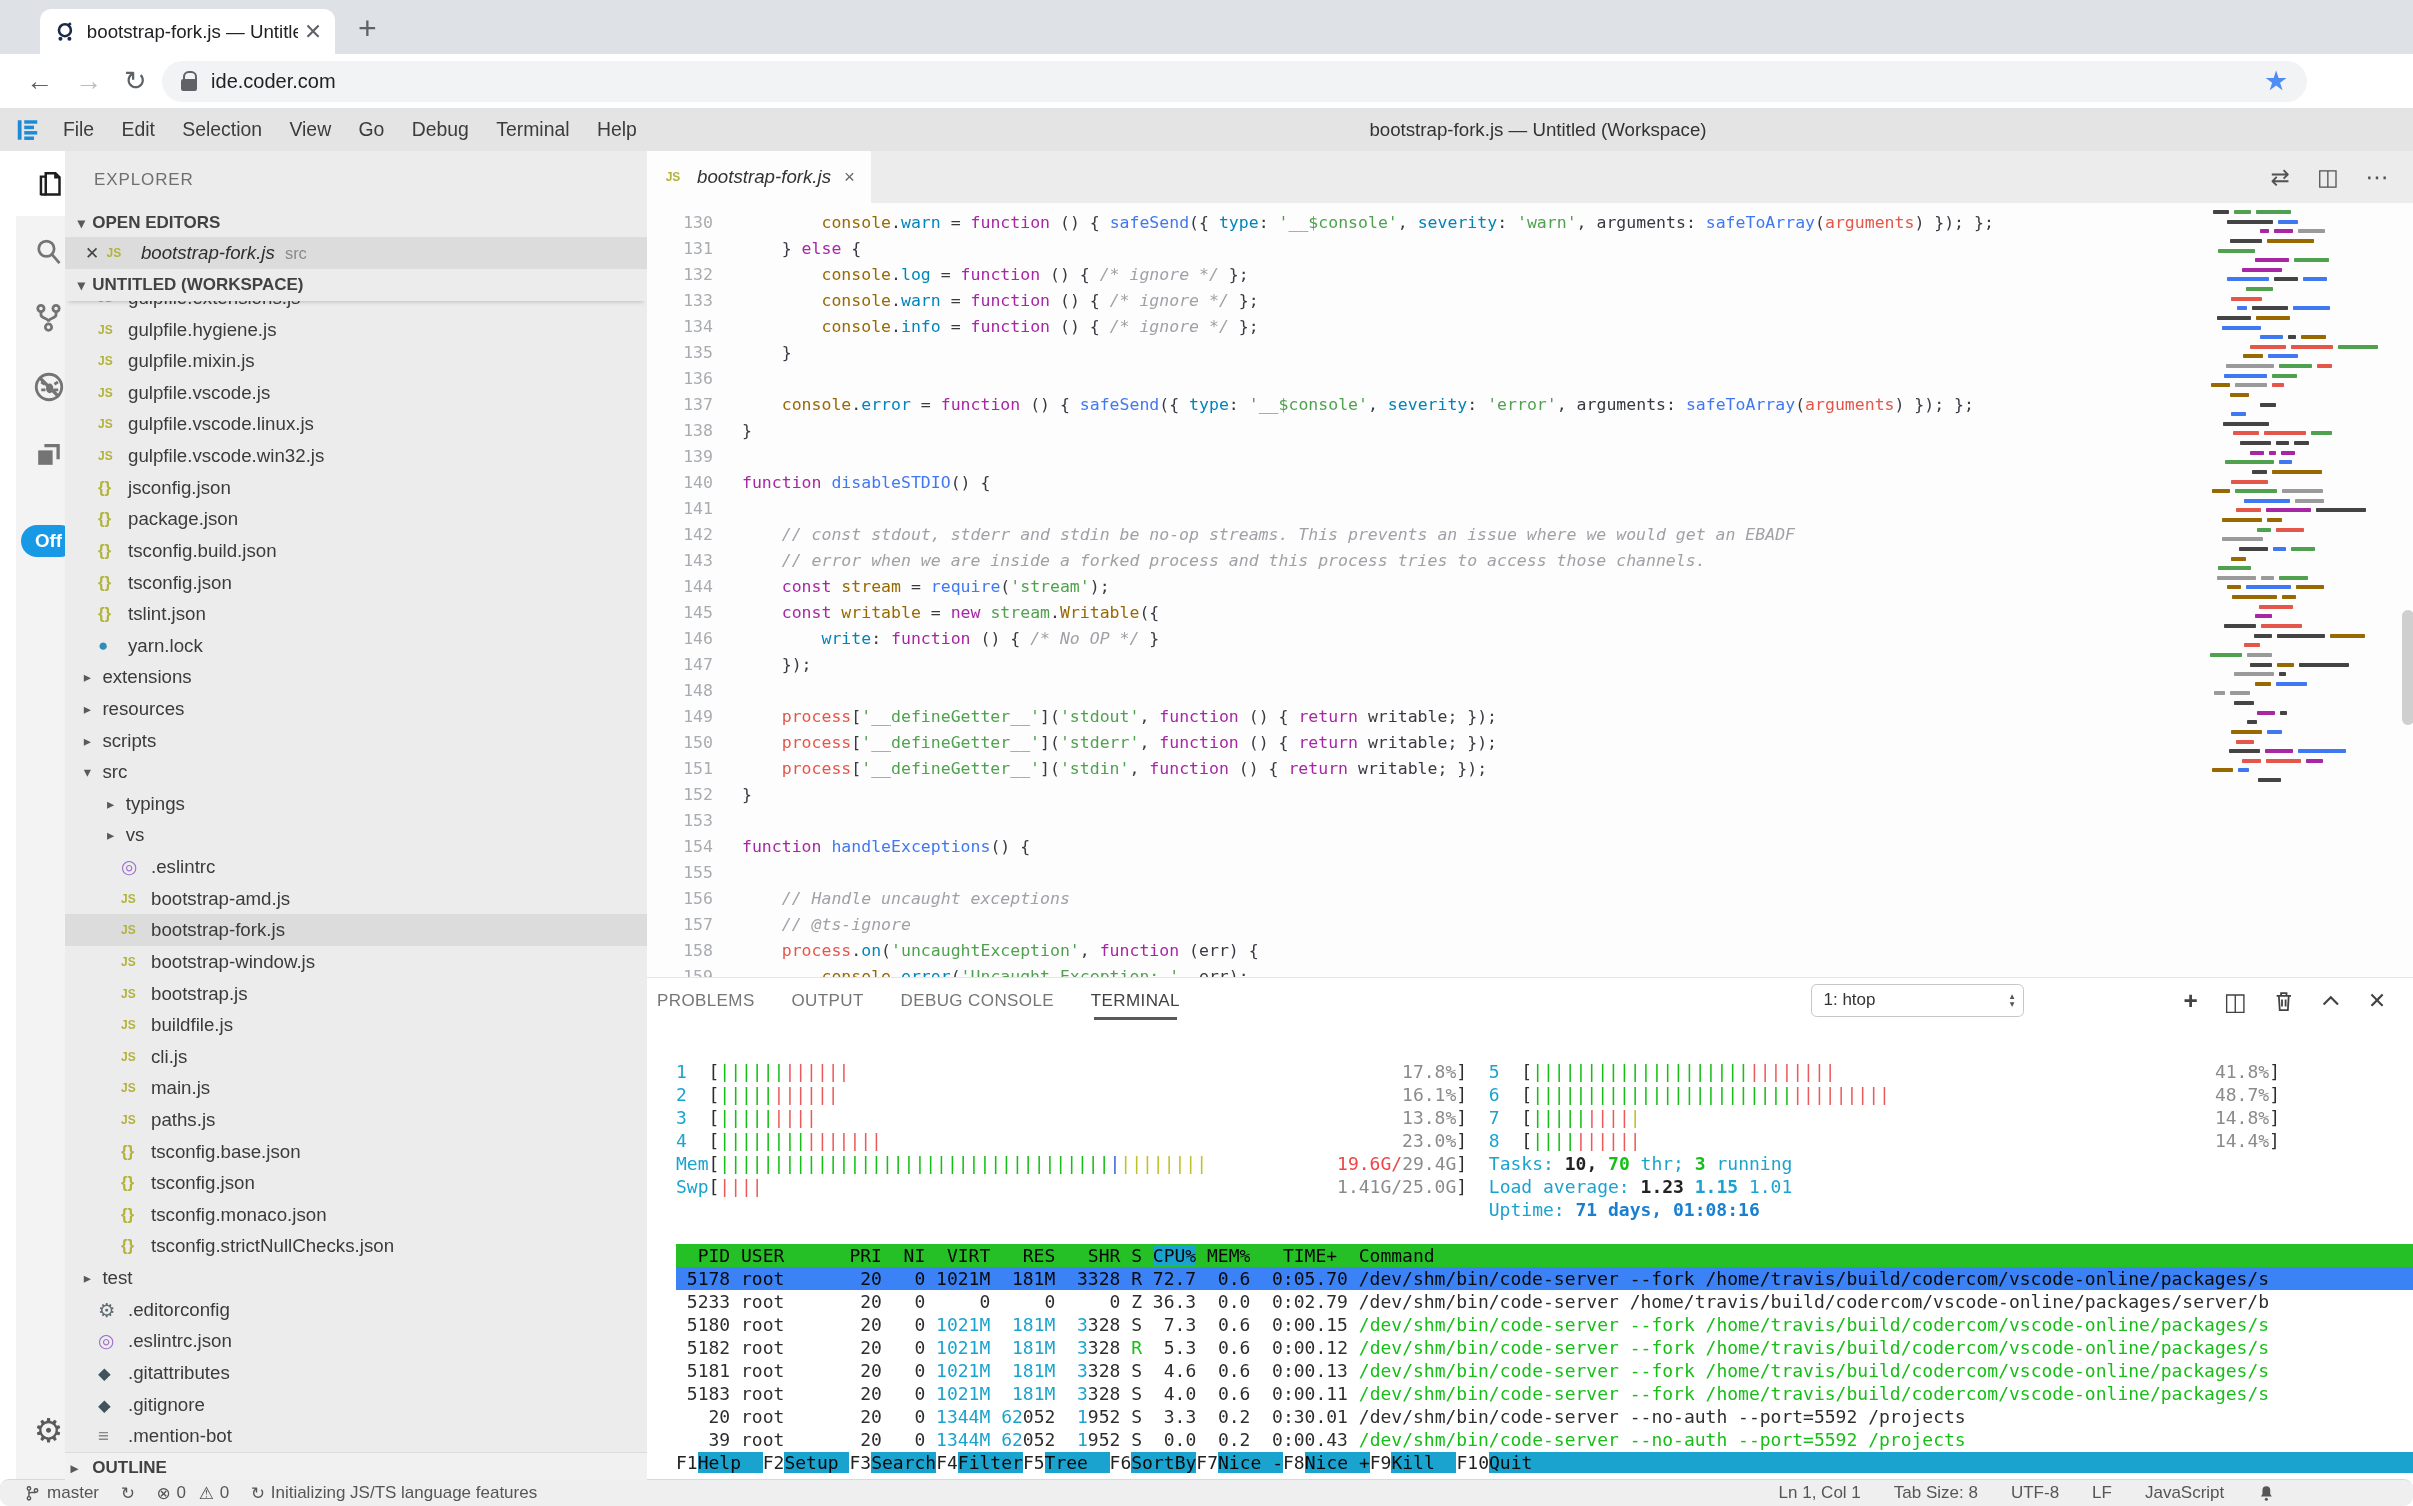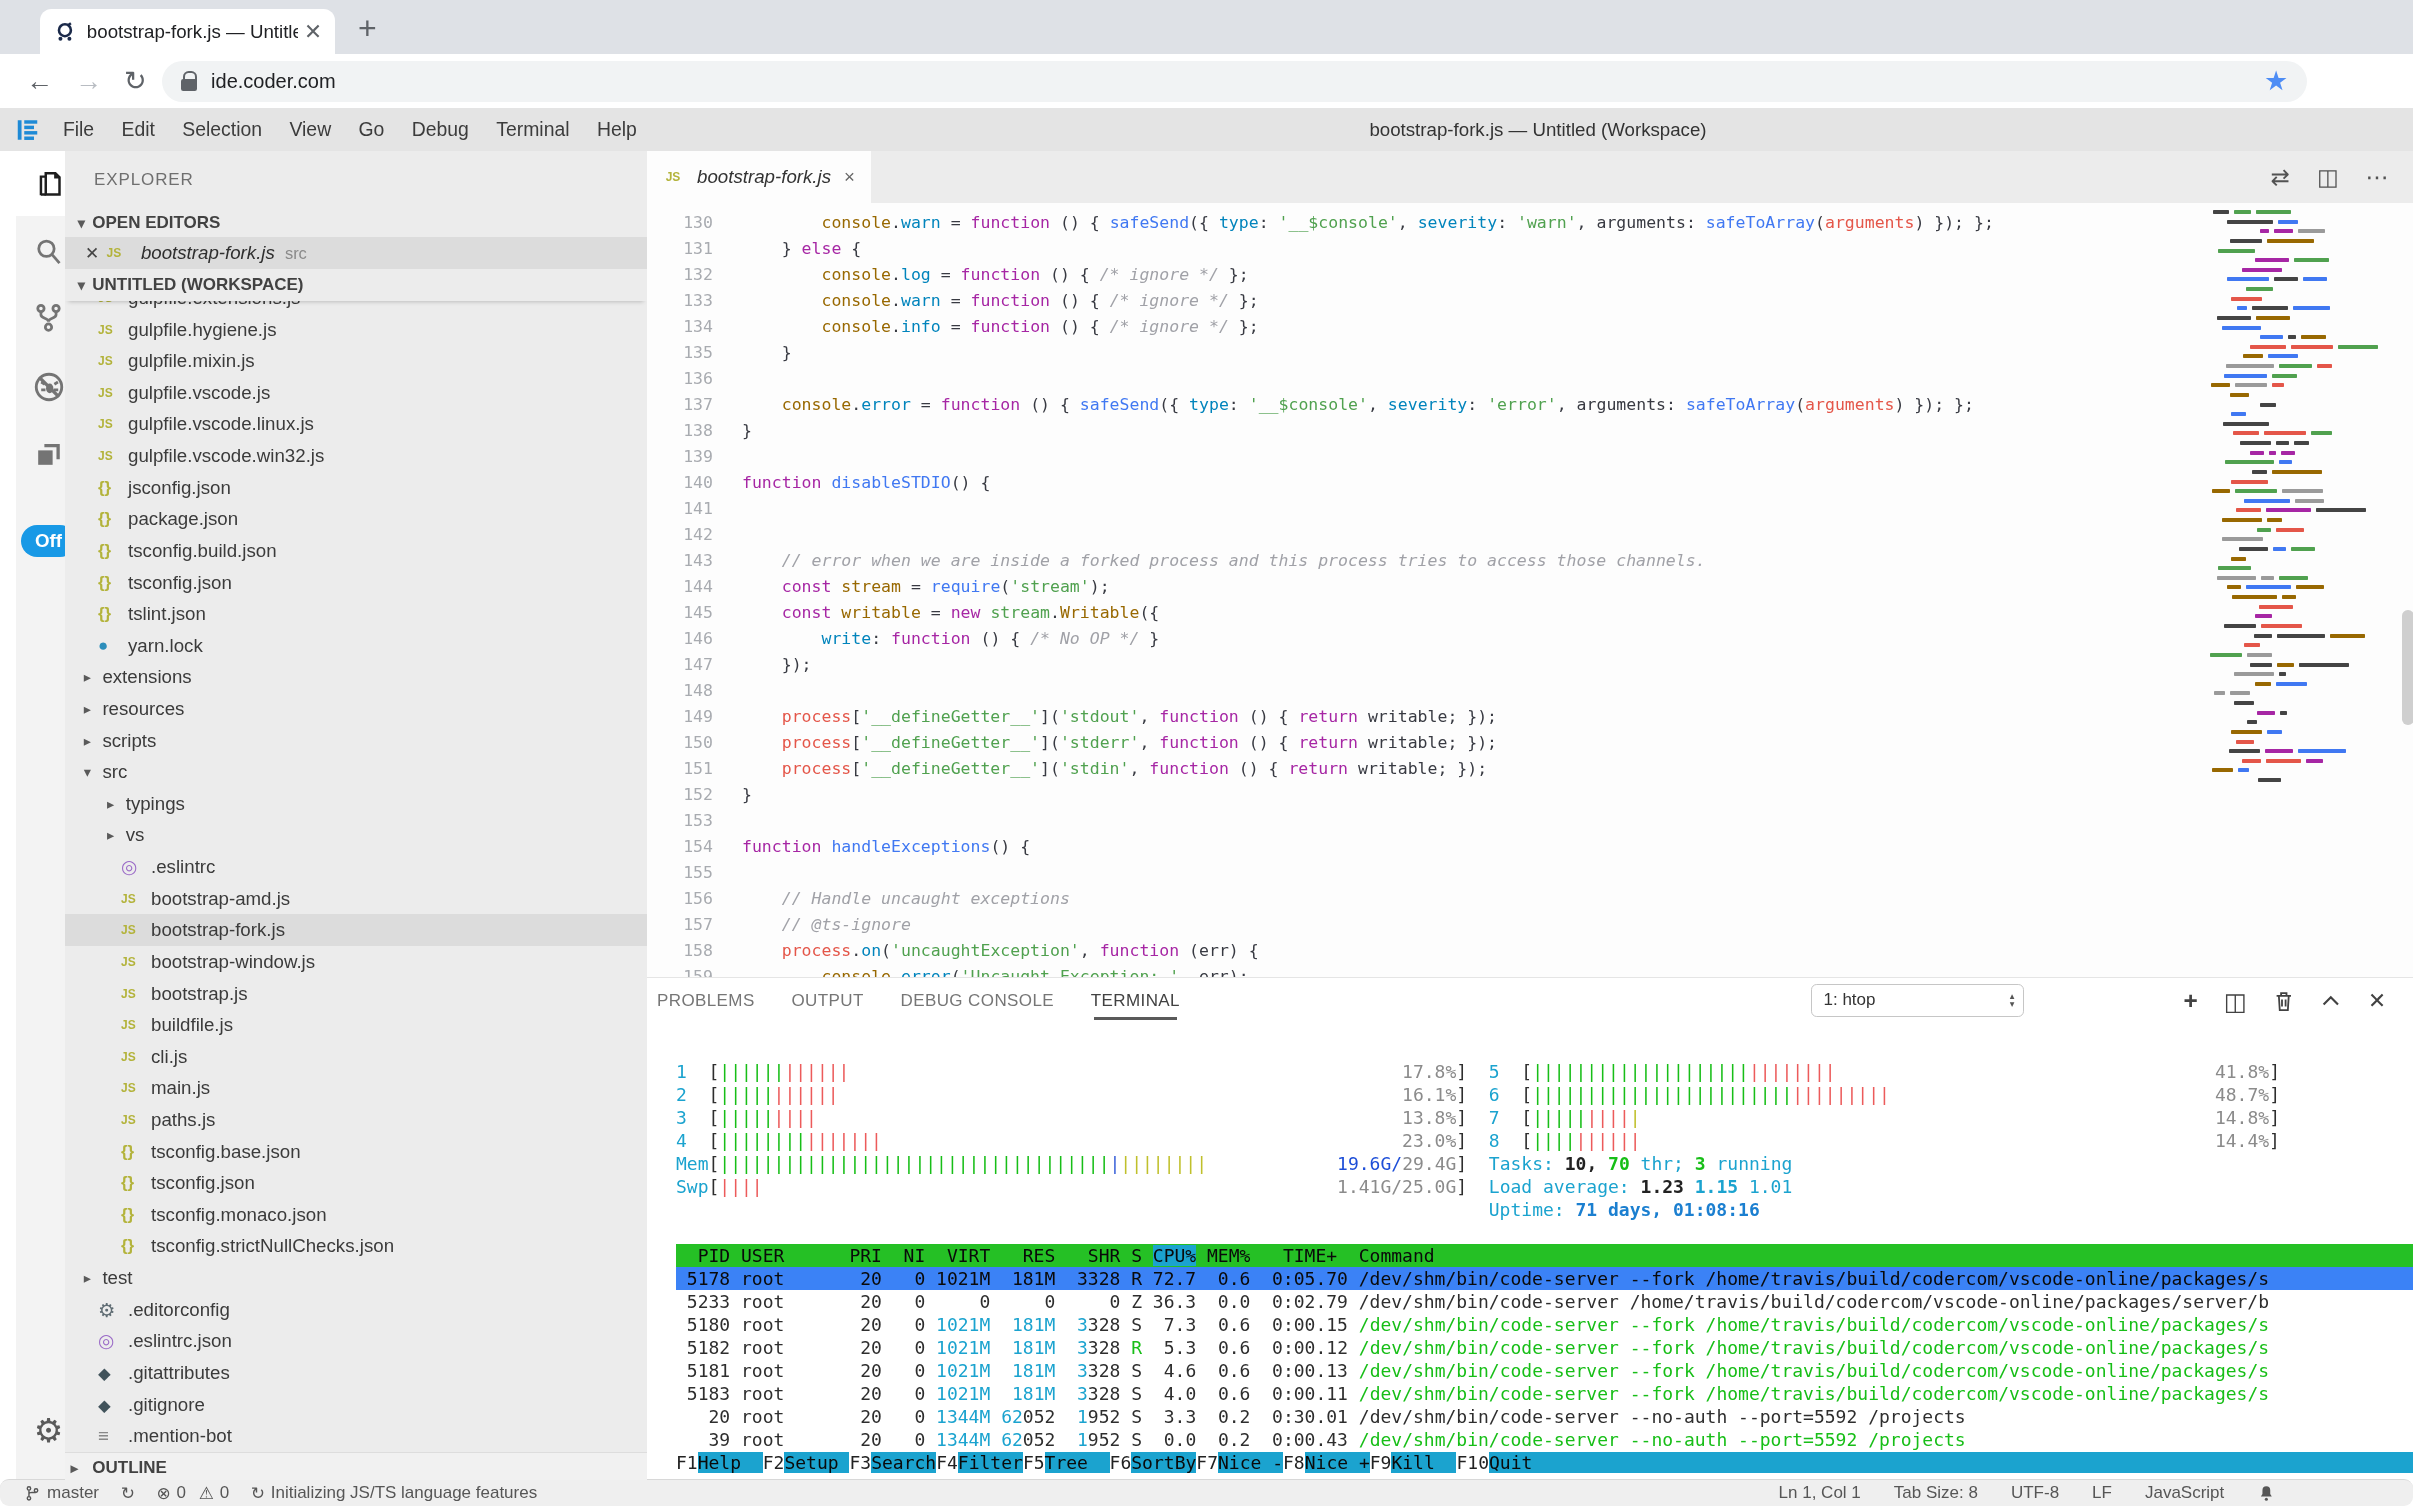--- a/index.html
+++ b/index.html
@@ -97,21 +97,21 @@
   .psel{position:absolute;left:1164px;top:5.7px;width:213px;height:33px;background:#fff;border:1.4px solid #C6C6C6;
         border-radius:5.7px;display:flex;align-items:center;font-size:17px;color:#333;padding-left:11.5px;box-sizing:border-box;}
   .psel .arrows{margin-left:auto;margin-right:8.6px;display:flex;flex-direction:column;font-size:9.3px;color:#555;line-height:8px;}
   .picons{position:absolute;right:27px;top:0;height:46px;display:flex;align-items:center;gap:26px;color:#424242;font-size:24.4px;}
   .term{position:absolute;left:29px;top:82px;right:0;bottom:0;overflow:hidden;}
   .t-line{white-space:pre;font-family:"DejaVu Sans Mono",monospace;font-size:18px;line-height:23px;height:23px;
           min-width:1738px;width:max-content;}
   .row-hdr{background:#25C025;}
   .row-sel{background:#3b82f6;}
   .t-d{color:#2E2E2E;} .t-gy{color:#8B8B8B;margin-top:48px;} .t-c{color:#1BA3CF;} .t-g{color:#17BE17;} .t-r{color:#EC5B5B;}
-  .t-y{color:#1d4ed8;} .t-yb{color:#C0C02C;} .t-b{color:#222;font-weight:bold;}
+  .t-y{color:#ef4444;} .t-yb{color:#C0C02C;} .t-b{color:#222;font-weight:bold;}
   .t-gb{color:#17BE17;font-weight:bold;} .t-cb{color:#1BA3CF;font-weight:bold;} .t-ub{color:#1B7FD0;font-weight:bold;}
   .t-bl{color:#3B62D9;} .t-hd{color:#0A0A0A;} .t-hs{color:#0A0A0A;background:#1BA3CF;}
   .t-fk{color:#222;} .t-fl{color:#0A0A0A;background:#1BA3CF;}
   
   .statusbar{position:absolute;bottom:0;left:0;right:0;height:26px;background:#EFEFEF;border-top:1.4px solid #D8D8D8;
              display:flex;align-items:center;font-size:17px;color:#565656;border-radius:9px;}
   .sb-left{display:flex;align-items:center;gap:21.6px;margin-left:24.4px;}
   .sb-right{display:flex;align-items:center;gap:33px;margin-left:auto;margin-right:137px;}
   .sb-item{display:flex;align-items:center;gap:5.7px;white-space:nowrap;}
   svg{display:block;}
@@ -413,21 +413,21 @@
             <div class="code-line"><span class="ln">132</span><span class="ct"><span class="c-d">        </span><span class="c-o">console</span><span class="c-d">.</span><span class="c-p">log</span><span class="c-d"> = </span><span class="c-k">function</span><span class="c-d"> () { </span><span class="c-m">/* ignore */</span><span class="c-d"> };</span></span></div>
             <div class="code-line"><span class="ln">133</span><span class="ct"><span class="c-d">        </span><span class="c-o">console</span><span class="c-d">.</span><span class="c-p">warn</span><span class="c-d"> = </span><span class="c-k">function</span><span class="c-d"> () { </span><span class="c-m">/* ignore */</span><span class="c-d"> };</span></span></div>
             <div class="code-line"><span class="ln">134</span><span class="ct"><span class="c-d">        </span><span class="c-o">console</span><span class="c-d">.</span><span class="c-p">info</span><span class="c-d"> = </span><span class="c-k">function</span><span class="c-d"> () { </span><span class="c-m">/* ignore */</span><span class="c-d"> };</span></span></div>
             <div class="code-line"><span class="ln">135</span><span class="ct"><span class="c-d">    }</span></span></div>
             <div class="code-line"><span class="ln">136</span><span class="ct"></span></div>
             <div class="code-line"><span class="ln">137</span><span class="ct"><span class="c-d">    </span><span class="c-o">console</span><span class="c-d">.</span><span class="c-p">error</span><span class="c-d"> = </span><span class="c-k">function</span><span class="c-d"> () { </span><span class="c-f">safeSend</span><span class="c-d">({ </span><span class="c-p">type</span><span class="c-d">: </span><span class="c-s">'__$console'</span><span class="c-d">, </span><span class="c-p">severity</span><span class="c-d">: </span><span class="c-s">'error'</span><span class="c-d">, arguments: </span><span class="c-f">safeToArray</span><span class="c-d">(</span><span class="c-v">arguments</span><span class="c-d">) }); };</span></span></div>
             <div class="code-line"><span class="ln">138</span><span class="ct"><span class="c-d">}</span></span></div>
             <div class="code-line"><span class="ln">139</span><span class="ct"></span></div>
             <div class="code-line"><span class="ln">140</span><span class="ct"><span class="c-k">function</span><span class="c-d"> </span><span class="c-f">disableSTDIO</span><span class="c-d">() {</span></span></div>
             <div class="code-line"><span class="ln">141</span><span class="ct"></span></div>
-            <div class="code-line"><span class="ln">142</span></div>
+            <div class="code-line"><span class="ln">142</span><span class="ct"><span class="c-d">    </span><span class="c-m">// const stdout, stderr and stdin be no-op streams. This prevents an issue where we would get an EBADF</span></span></div>
             <div class="code-line"><span class="ln">143</span><span class="ct"><span class="c-d">    </span><span class="c-m">// error when we are inside a forked process and this process tries to access those channels.</span></span></div>
             <div class="code-line"><span class="ln">144</span><span class="ct"><span class="c-d">    </span><span class="c-k">const</span><span class="c-d"> </span><span class="c-o">stream</span><span class="c-d"> = </span><span class="c-f">require</span><span class="c-d">(</span><span class="c-s">'stream'</span><span class="c-d">);</span></span></div>
             <div class="code-line"><span class="ln">145</span><span class="ct"><span class="c-d">    </span><span class="c-k">const</span><span class="c-d"> </span><span class="c-o">writable</span><span class="c-d"> = </span><span class="c-k">new</span><span class="c-d"> </span><span class="c-s">stream</span><span class="c-d">.</span><span class="c-o">Writable</span><span class="c-d">({</span></span></div>
             <div class="code-line"><span class="ln">146</span><span class="ct"><span class="c-d">        </span><span class="c-p">write</span><span class="c-d">: </span><span class="c-k">function</span><span class="c-d"> () { </span><span class="c-m">/* No OP */</span><span class="c-d"> }</span></span></div>
             <div class="code-line"><span class="ln">147</span><span class="ct"><span class="c-d">    });</span></span></div>
             <div class="code-line"><span class="ln">148</span><span class="ct"></span></div>
             <div class="code-line"><span class="ln">149</span><span class="ct"><span class="c-d">    </span><span class="c-v">process</span><span class="c-d">[</span><span class="c-s">'__defineGetter__'</span><span class="c-d">](</span><span class="c-s">'stdout'</span><span class="c-d">, </span><span class="c-k">function</span><span class="c-d"> () { </span><span class="c-k">return</span><span class="c-d"> writable; });</span></span></div>
             <div class="code-line"><span class="ln">150</span><span class="ct"><span class="c-d">    </span><span class="c-v">process</span><span class="c-d">[</span><span class="c-s">'__defineGetter__'</span><span class="c-d">](</span><span class="c-s">'stderr'</span><span class="c-d">, </span><span class="c-k">function</span><span class="c-d"> () { </span><span class="c-k">return</span><span class="c-d"> writable; });</span></span></div>
             <div class="code-line"><span class="ln">151</span><span class="ct"><span class="c-d">    </span><span class="c-v">process</span><span class="c-d">[</span><span class="c-s">'__defineGetter__'</span><span class="c-d">](</span><span class="c-s">'stdin'</span><span class="c-d">, </span><span class="c-k">function</span><span class="c-d"> () { </span><span class="c-k">return</span><span class="c-d"> writable; });</span></span></div>
             <div class="code-line"><span class="ln">152</span><span class="ct"><span class="c-d">}</span></span></div>

